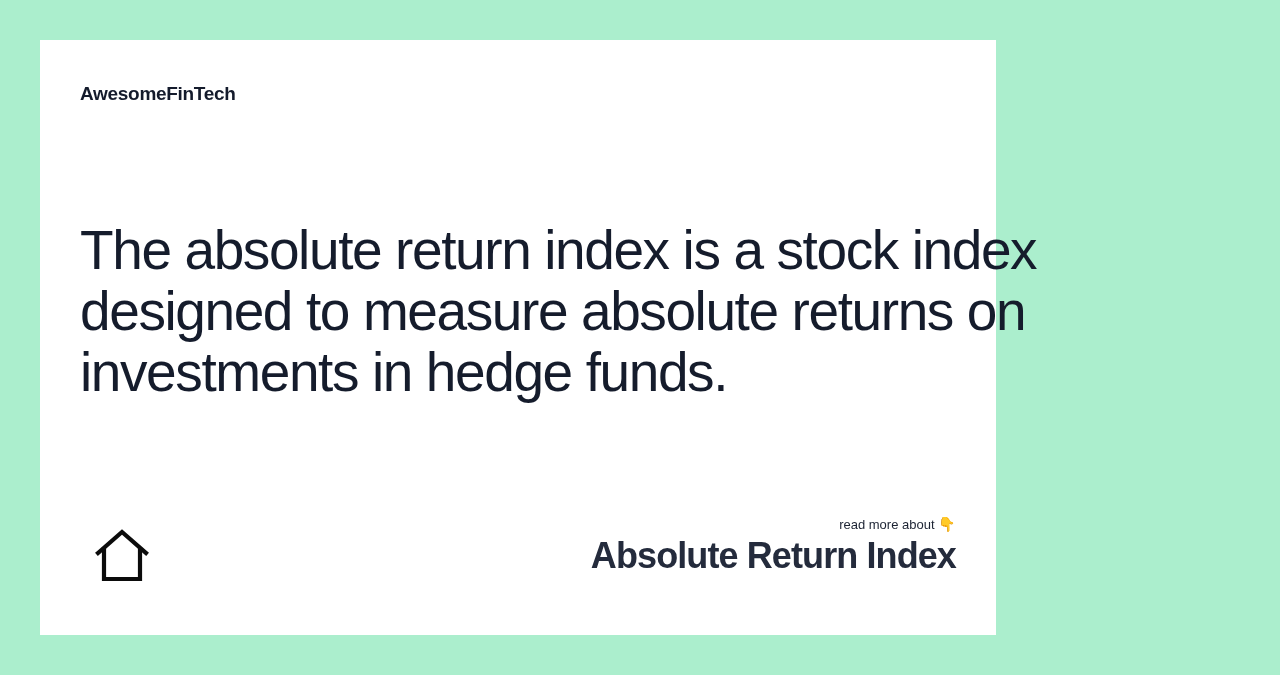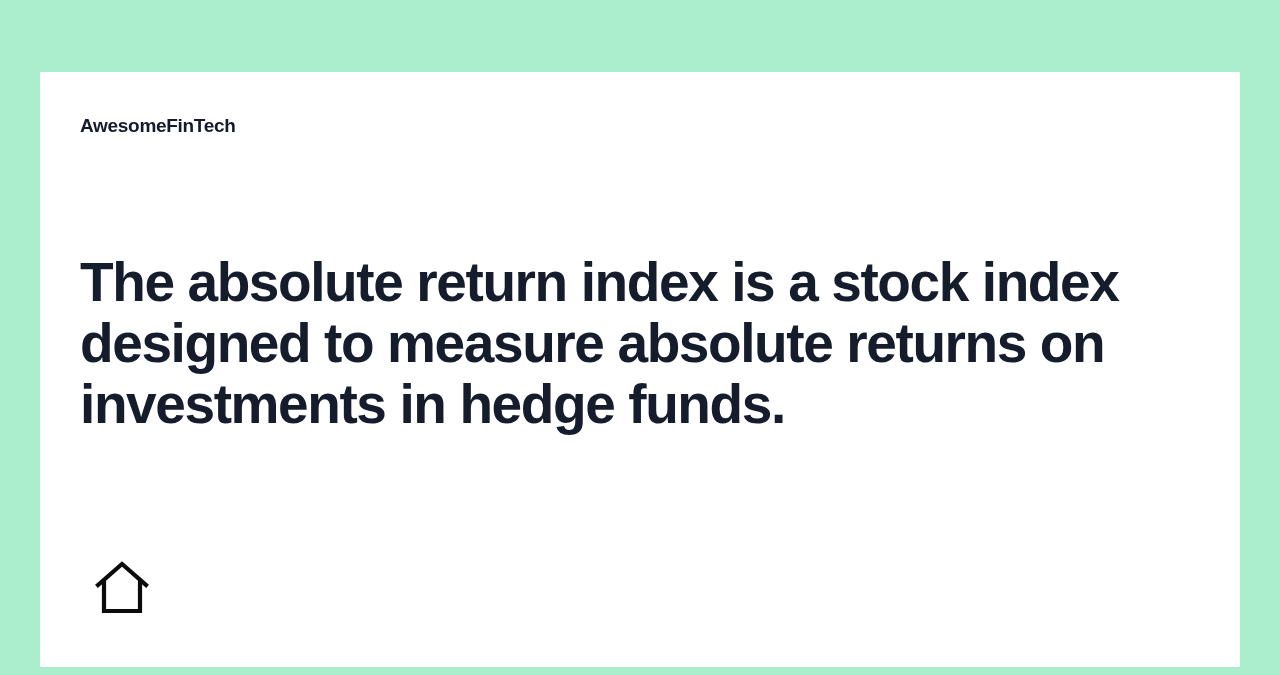--- a/index.html
+++ b/index.html
@@ -11,46 +11,45 @@
     height: 675px;
     background: #abeecd;
     font-family: "Liberation Sans", sans-serif;
     overflow: hidden;
   }
 
   .card {
     position: absolute;
     left: 40px;
     top: 40px;
-    width: 1200px;
+    width: 956px;
     height: 595px;
     background: #ffffff;
     box-sizing: border-box;
-    margin-top: 32px;
   }
 
   .brand {
     position: absolute;
     left: 40px;
     top: 43px;
     font-size: 19px;
     font-weight: bold;
     letter-spacing: -0.3px;
     color: #141b2c;
     white-space: nowrap;
   }
 
   .headline {
     position: absolute;
     left: 40px;
     top: 180px;
     width: 1070px;
     font-size: 55px;
     line-height: 61px;
-    font-weight: bold;
+    font-weight: normal;
     letter-spacing: -1.4px;
     color: #151c2c;
     margin: 0;
   }
 
   .home-icon {
     position: absolute;
     left: 55px;
     top: 488px;
     width: 54px;
@@ -106,15 +105,19 @@
   <p class="headline">The absolute return index is a stock index designed to measure absolute returns on investments in hedge funds.</p>
 
   <span class="home-icon">
     <svg width="54" height="56" viewBox="0 0 54 56" xmlns="http://www.w3.org/2000/svg">
       <polyline points="3,25 27,4 51,25" fill="none" stroke="#0b0b0b" stroke-width="4.2" stroke-linecap="square" stroke-linejoin="miter"></polyline>
       <polyline points="9,21 9,51 45,51 45,21" fill="none" stroke="#0b0b0b" stroke-width="4.2" stroke-linecap="square" stroke-linejoin="miter"></polyline>
     </svg>
   </span>
 
   <div class="footer-block">
+    <div class="read-more">
+      <span>read more about</span><span class="hand">👇</span>
+    </div>
+    <div class="term-title">Absolute Return Index</div>
   </div>
 
 </div>
 
 </body></html>

